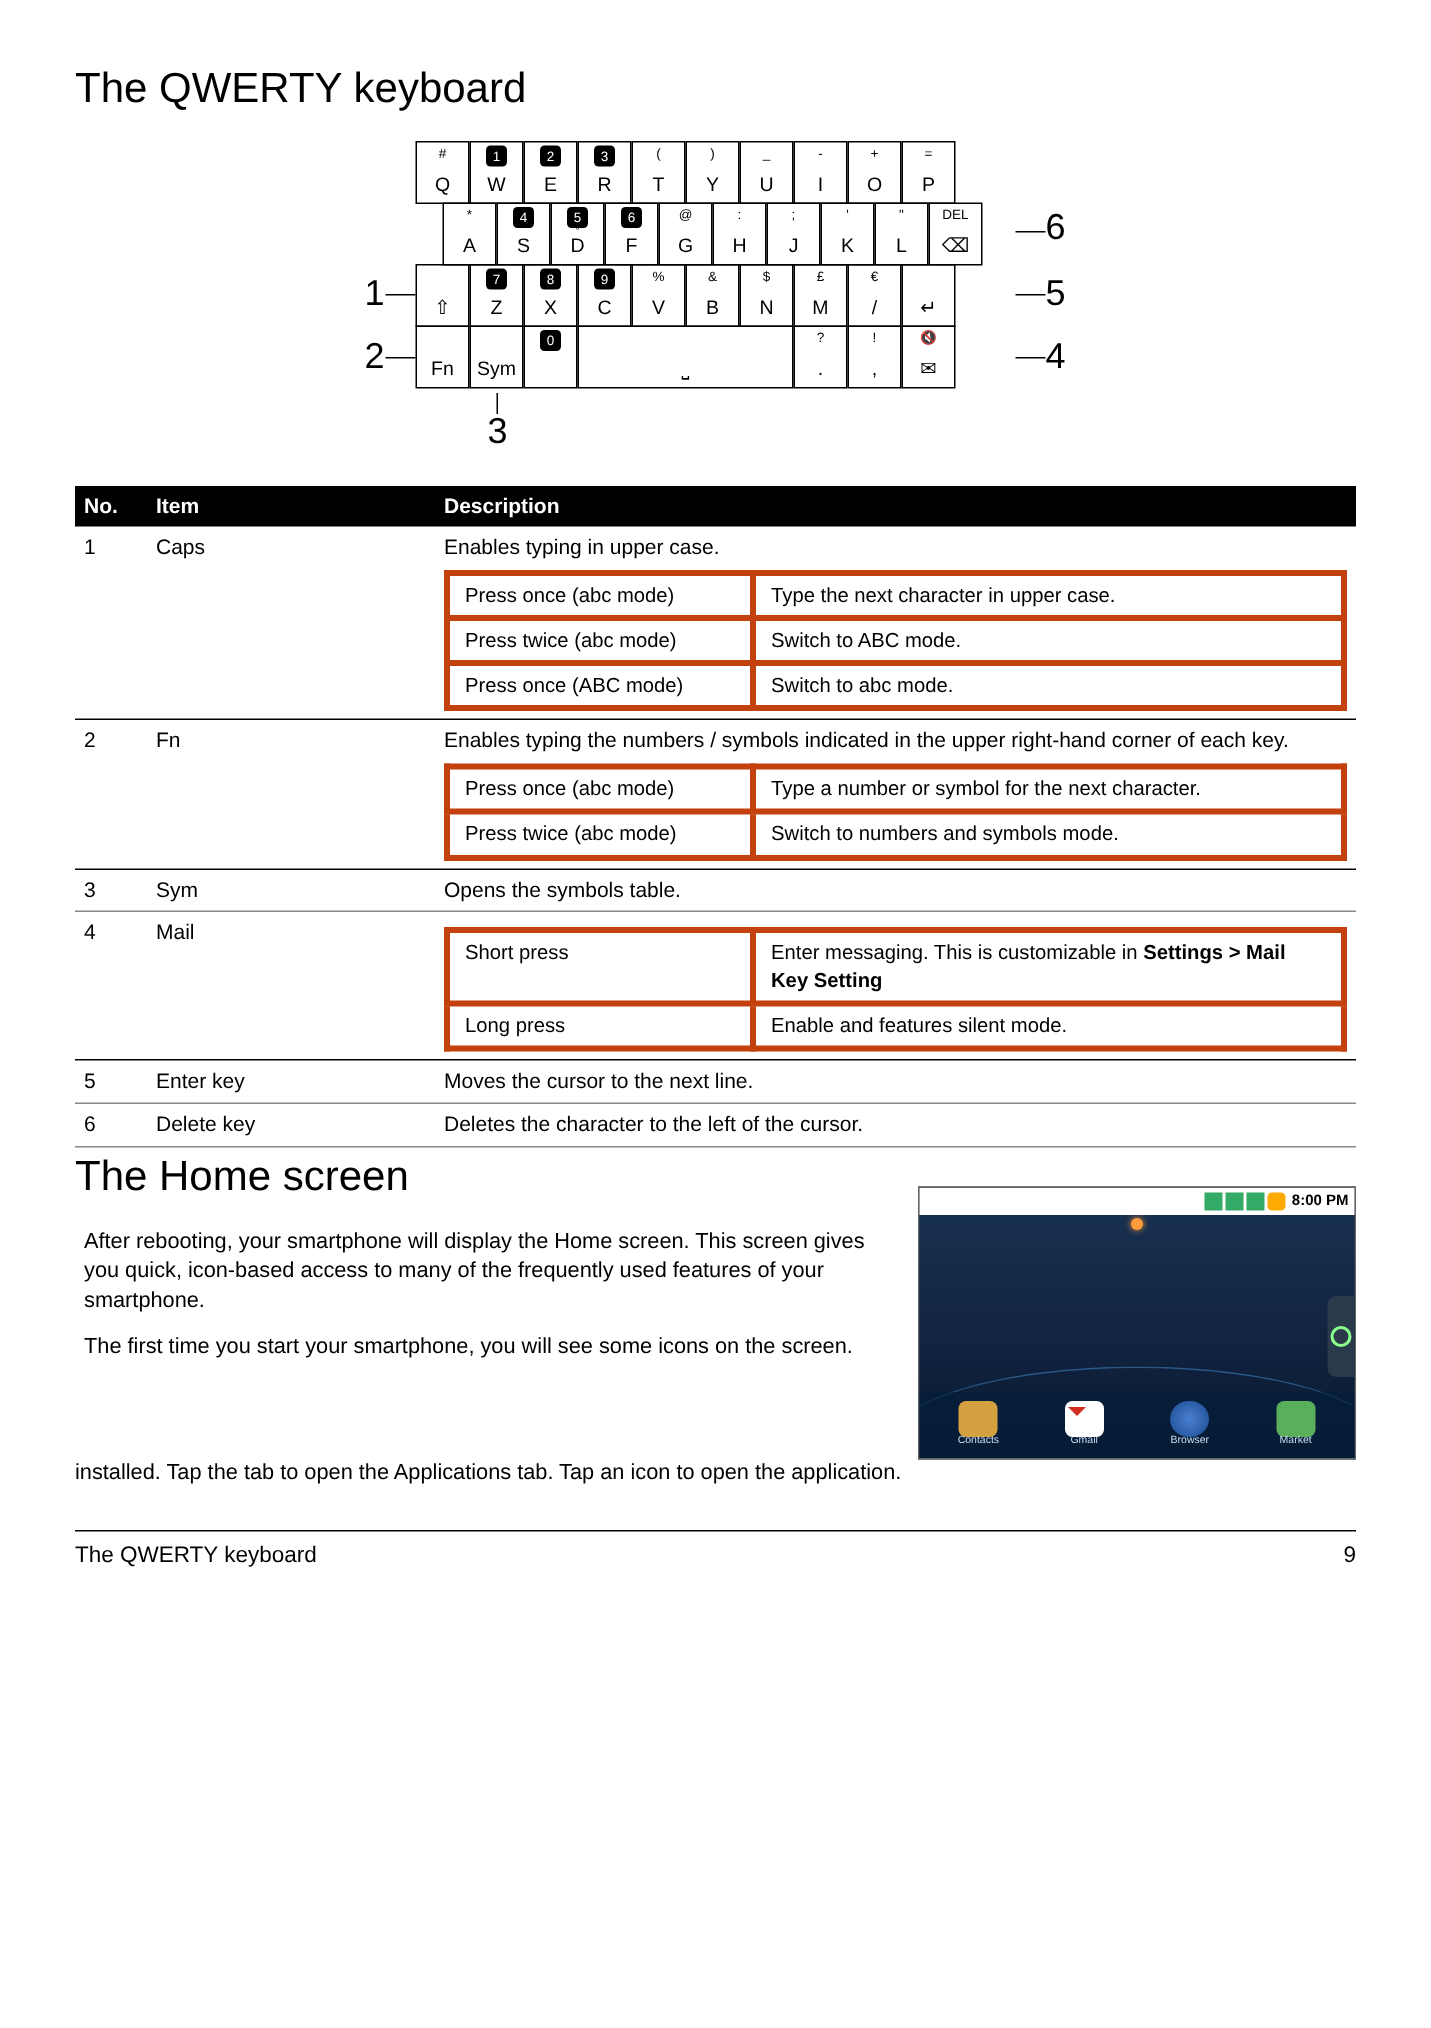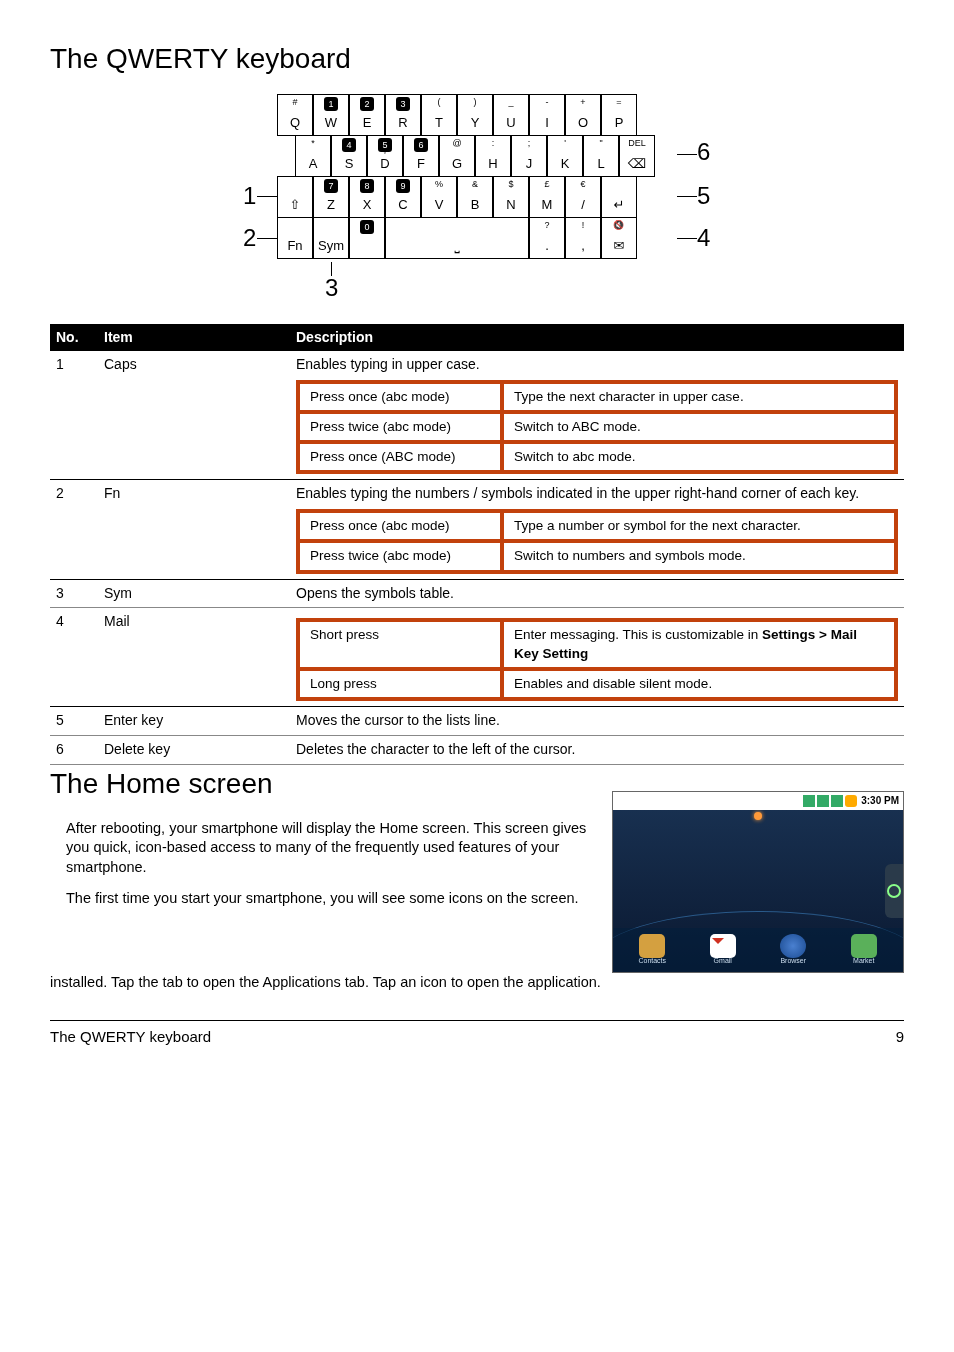--- a/index.html
+++ b/index.html
@@ -86,21 +86,21 @@
     font-size: 13.5px;
   }
   table.inner td.col1{width:180px;}
 
   .home-block{
     display:flex;
     gap:20px;
     align-items:flex-start;
   }
   .home-text{flex:1;}
-  .home-text p{margin:0 0 12px 16px;font-size:14.5px;}
+  .home-text p{margin:0 0 12px 6px;font-size:14.5px;}
   .home-shot{
     width:290px;
     border:1px solid #666;
     background:#0a1a33;
     position:relative;
     height:180px;
     flex-shrink:0;
     margin-top:-28px;
   }
   .status-bar{
@@ -407,33 +407,33 @@
         <td class="item">Mail</td>
         <td>
           <table class="inner">
             <tbody>
               <tr>
                 <td class="col1">Short press</td>
                 <td>Enter messaging. This is customizable in <b>Settings &gt; Mail Key Setting</b></td>
               </tr>
               <tr>
                 <td class="col1">Long press</td>
-                <td>Enables and disable silent mode.</td>
+                <td>Enable and features silent mode.</td>
               </tr>
             </tbody>
           </table>
         </td>
       </tr>
       <tr class="hr">
         <td colspan="3"></td>
       </tr>
       <tr>
         <td class="no">5</td>
         <td class="item">Enter key</td>
-        <td>Moves the cursor to the lists line.</td>
+        <td>Moves the cursor to the next line.</td>
       </tr>
       <tr class="hr-light">
         <td colspan="3"></td>
       </tr>
       <tr>
         <td class="no">6</td>
         <td class="item">Delete key</td>
         <td>Deletes the character to the left of the cursor.</td>
       </tr>
       <tr class="hr-light">
@@ -448,21 +448,21 @@
   <div class="home-text">
     <p>After rebooting, your smartphone will display the Home screen. This screen gives you quick, icon-based access to many of the frequently used features of your smartphone.</p>
     <p>The first time you start your smartphone, you will see some icons on the screen.</p>
   </div>
   <div class="home-shot">
     <div class="status-bar">
       <span class="sicon" style="background:#3a6;"></span>
       <span class="sicon" style="background:#3a6;"></span>
       <span class="sicon" style="background:#3a6;"></span>
       <span class="sicon" style="background:#fa0;border-radius:3px;"></span>
-      <span class="stime">3:30 PM</span>
+      <span class="stime">8:00 PM</span>
     </div>
     <div class="hs-body">
       <div class="sun"></div>
       <div class="arc"></div>
       <div class="apps-tab"></div>
       <div class="dock">
         <div class="dicon">
             <div class="dshape" style="background:#d4a040;"></div>
             <span class="dlabel">Contacts</span>
           </div>

